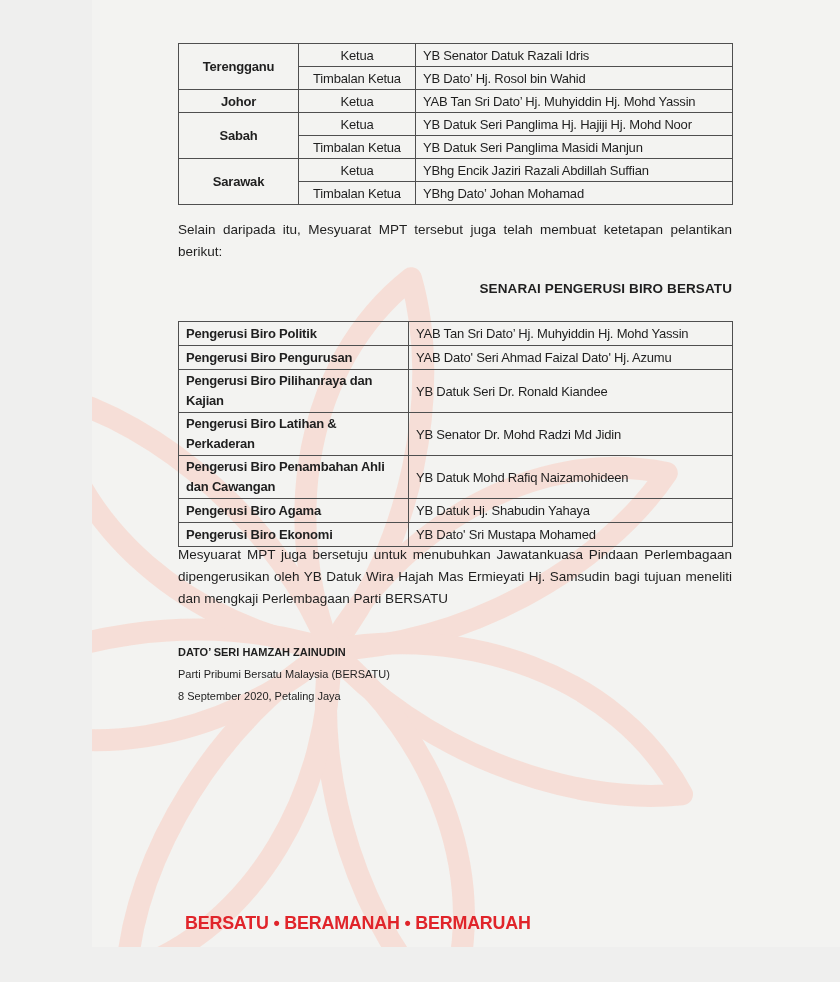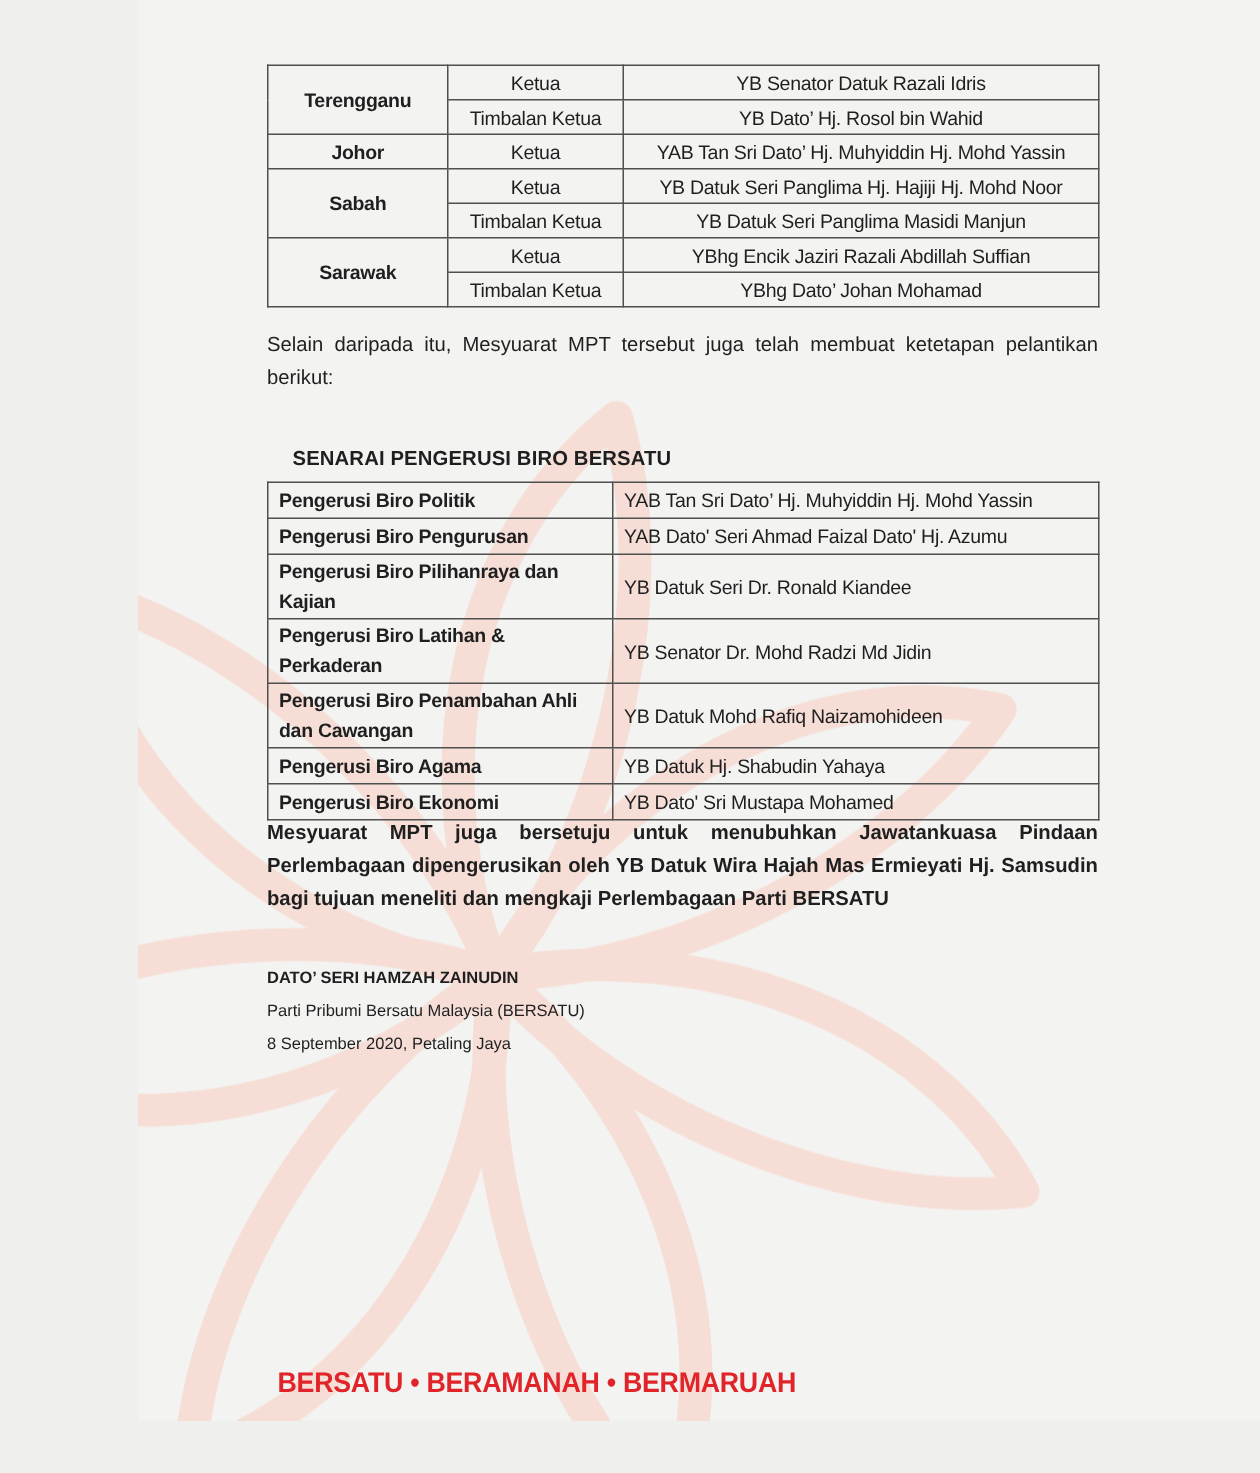--- a/index.html
+++ b/index.html
@@ -22,37 +22,37 @@
     font-size:13px;line-height:17px;
     padding:1px 7px;
     vertical-align:middle;
     letter-spacing:-0.2px;
     overflow:hidden;
   }
   #table1{position:absolute;left:178px;top:43px;}
   #table1 td{height:20px;white-space:nowrap;}
   #table1 td.state-cell{text-align:center;font-weight:bold;}
   #table1 td.position-cell{text-align:center;}
-  #table1 td.name-cell{text-align:center;}
+  #table1 td.name-cell{text-align:left;}
 
   #table2{position:absolute;left:178px;top:321px;}
   #table2 td{height:21px;}
   #table2 td.role-cell{font-weight:bold;line-height:20px;}
 
   .para{
     position:absolute;left:178px;width:554px;
     font-size:13.5px;line-height:22px;
     text-align:justify;margin:0;
   }
   #para1{top:219px;}
-  #para2{top:544px;font-weight:bold;}
+  #para2{top:544px;}
 
   #section-heading{
     position:absolute;left:178px;top:281px;width:554px;
-    font-size:13.5px;font-weight:bold;text-align:left;margin:17px;
+    font-size:13.5px;font-weight:bold;text-align:right;margin:0;
     letter-spacing:0.1px;
   }
 
   #signature{position:absolute;left:178px;top:641px;font-size:11px;line-height:22px;}
   #signature .sig-bold{font-weight:bold;}
 
   #footer-slogan{
     position:absolute;left:185px;top:912px;
     font-size:19px;font-weight:bold;color:#e0242a;
     letter-spacing:-0.2px;white-space:nowrap;

